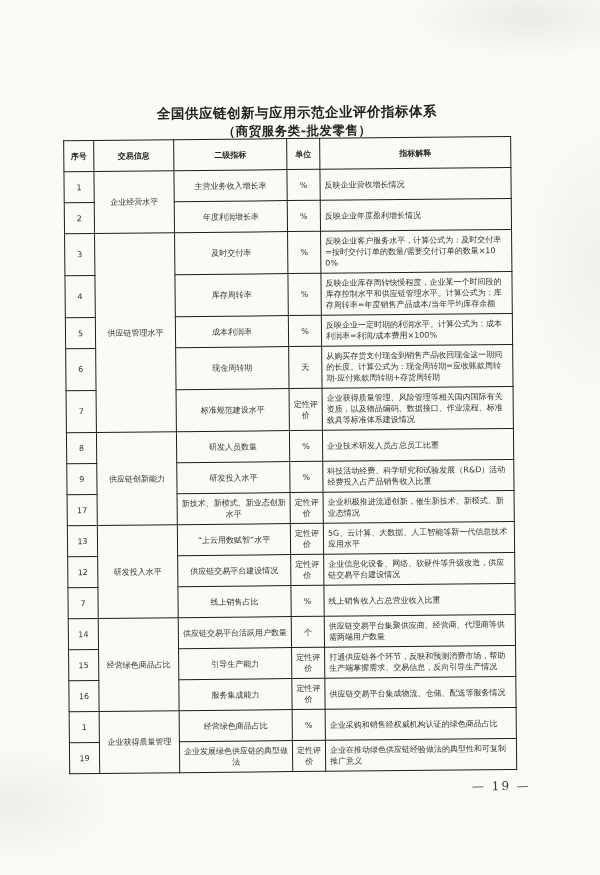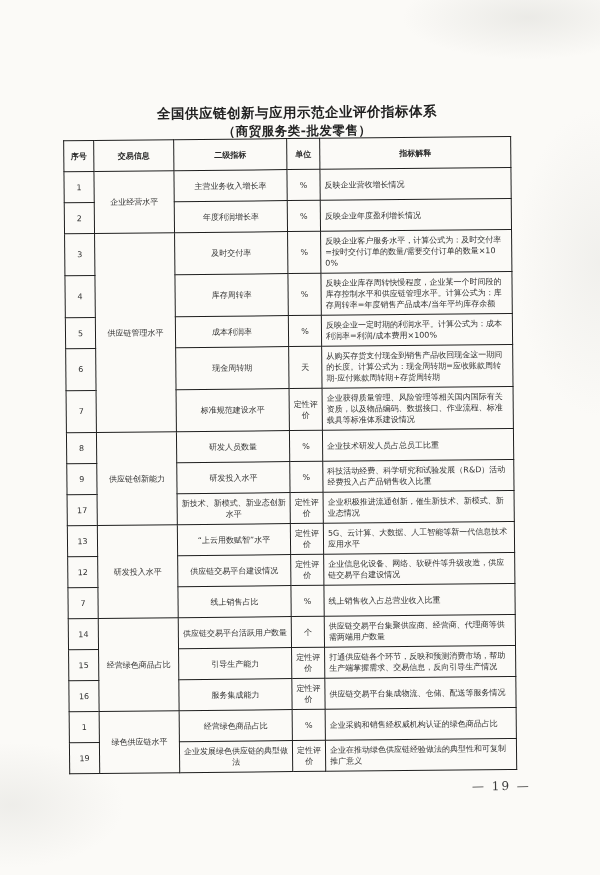--- a/index.html
+++ b/index.html
@@ -225,21 +225,21 @@
       </tr>
       <tr>
         <td class="no-cell">16</td>
         <td>服务集成能力</td>
         <td>定性评价</td>
         <td class="expl">供应链交易平台集成物流、仓储、配送等服务情况</td>
       </tr>
 
       <tr>
         <td class="no-cell">1</td>
-        <td rowspan="2">绿色供应链水平</td>
+        <td rowspan="2">企业获得质量管理</td>
         <td>经营绿色商品占比</td>
         <td>%</td>
         <td class="expl">企业采购和销售经权威机构认证的绿色商品占比</td>
       </tr>
       <tr>
         <td class="no-cell">19</td>
         <td>企业发展绿色供应链的典型做法</td>
         <td>定性评价</td>
         <td class="expl">企业在推动绿色供应链经验做法的典型性和可复制推广意义</td>
       </tr>

